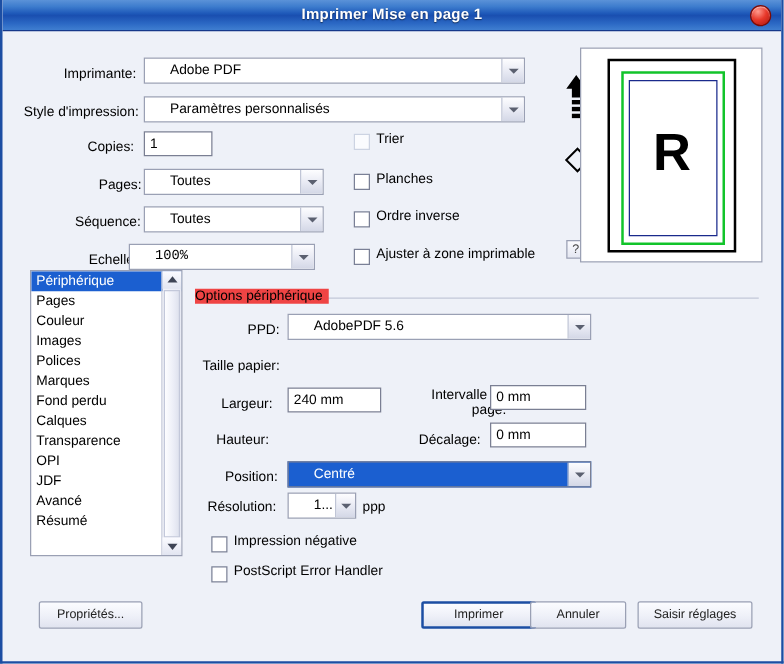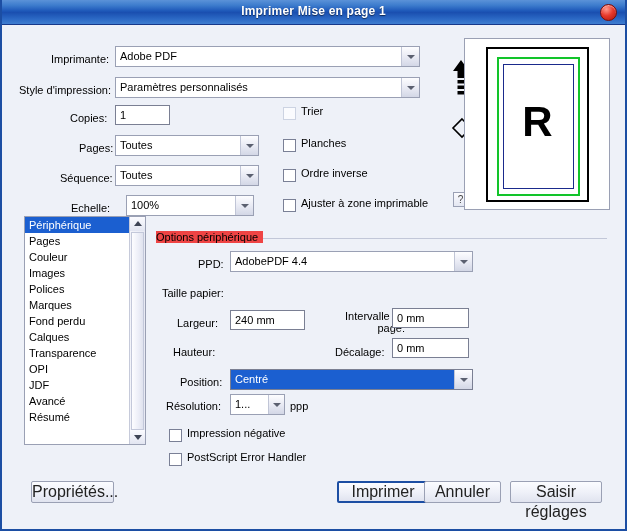--- a/index.html
+++ b/index.html
@@ -74,21 +74,21 @@
     white-space: nowrap;
   }
   .combo {
     position: absolute;
     box-sizing: border-box;
     height: 21px;
     background: #ffffff;
     border: 1px solid #9aa0b4;
     font-size: 11px;
     line-height: 19px;
-    padding-left: 4px;
+    padding-left: 20px;
     color: #000;
     overflow: hidden;
     white-space: nowrap;
   }
   .combo .arrowbox {
     position: absolute;
     top: 0; right: 0; bottom: 0;
     width: 17px;
     background: linear-gradient(to bottom, #fdfdff 0%, #e7e9f3 55%, #d3d7e6 100%);
     border-left: 1px solid #c0c5d6;
@@ -265,21 +265,21 @@
     background: #c2c7d8;
   }
   
   .btn {
     position: absolute;
     box-sizing: border-box;
     height: 22px;
     background: linear-gradient(to bottom, #fbfcff 0%, #eef0f8 55%, #e0e3ef 100%);
     border: 1px solid #9aa0b4;
     border-radius: 2px;
-    font-size: 16px;
+    font-size: 10px;
     line-height: 20px;
     text-align: center;
     color: #222;
     cursor: pointer;
   }
   .btn.default {
     border: 2px solid #1c4ea3;
     line-height: 18px;
   }
   .unit { position: absolute; font-size: 11px; }
@@ -328,21 +328,21 @@
   <div class="combo" style="left:113px;top:165px;width:144px;">
     <span>Toutes</span>
     <span class="arrowbox"></span>
   </div>
   <div class="cbrow" style="left:281px;top:169px;">
     <span class="cb"></span>
     <span class="cbl">Ordre inverse</span>
   </div>
 
   <div class="lbl" style="position:absolute;left:69px;top:202px;">Echelle:</div>
-  <div class="combo" style="left:124px;top:195px;width:128px;">
+  <div class="combo" style="left:101px;top:195px;width:149px;font-family:Liberation Mono, monospace;">
     <span>100%</span>
     <span class="arrowbox"></span>
   </div>
   <div class="cbrow" style="left:281px;top:199px;">
     <span class="cb"></span>
     <span class="cbl">Ajuster à zone imprimable</span>
   </div>
 
   <div class="side-icon" style="left:449px;top:60px;width:20px;height:36px;">
     <svg width="20" height="36" viewBox="0 0 20 36">
@@ -387,21 +387,21 @@
       <div id="sb-thumb"></div>
       <div class="sb-arrow down"></div>
     </div>
   </div>
 
   <div id="group-rule"></div>
   <div id="group-title">Options périphérique</div>
 
   <div class="lbl" style="position:absolute;left:196px;top:258px;">PPD:</div>
   <div class="combo" style="left:228px;top:251px;width:243px;">
-    <span>AdobePDF 4.4</span>
+    <span>AdobePDF 5.6</span>
     <span class="arrowbox"></span>
   </div>
 
   <div class="lbl" style="position:absolute;left:160px;top:287px;">Taille papier:</div>
 
   <div class="lbl" style="position:absolute;left:175px;top:317px;">Largeur:</div>
   <div class="field" style="left:228px;top:310px;width:75px;">240 mm</div>
 
   <div class="lbl" style="position:absolute;left:331px;top:310px;width:72px;text-align:right;white-space:normal;line-height:12px;">Intervalle de page:</div>
   <div class="field" style="left:390px;top:308px;width:77px;">0 mm</div>

